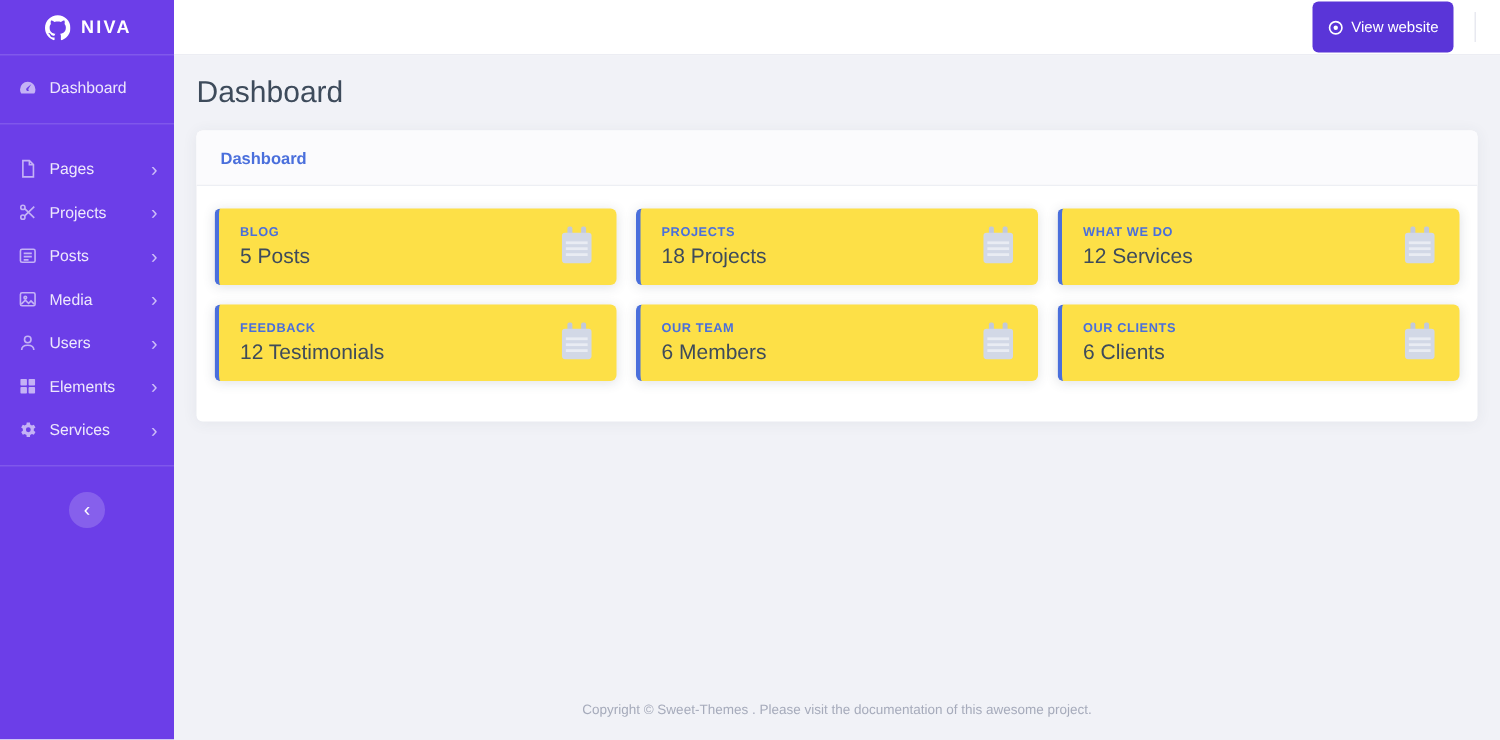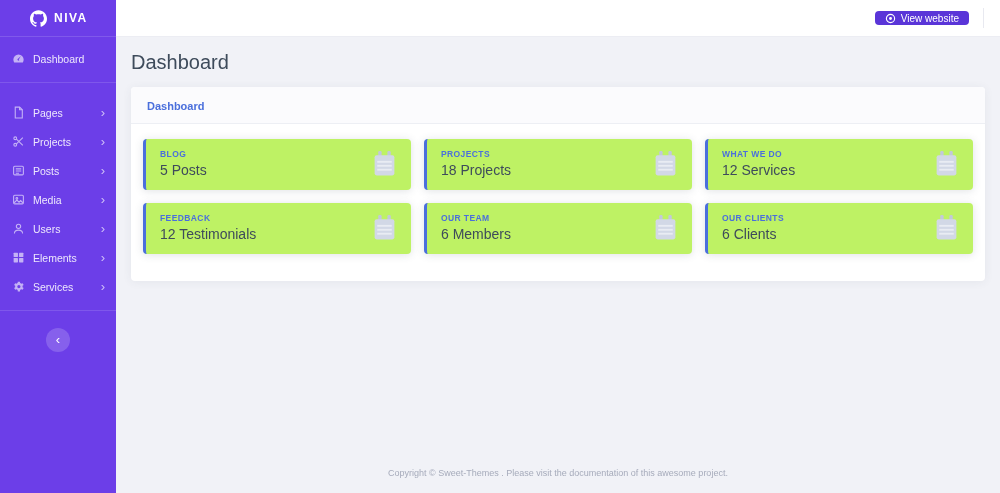--- a/index.html
+++ b/index.html
@@ -21,41 +21,41 @@
   .menu-divider { height:1px; background:rgba(255,255,255,.13); margin:9px 0 15px; }
   .collapse-wrap { margin-top:2px; display:flex; justify-content:center; }
   .collapse-btn { width:24px; height:24px; border-radius:50%; background:rgba(255,255,255,.18);
                   border:none; color:#fff; font-size:13px; line-height:22px; cursor:pointer;
                   font-family:inherit; }
 
   
   .main { flex:1; display:flex; flex-direction:column; min-width:0; }
   .topbar { height:37px; flex:none; background:#fff; border-bottom:1px solid #ecedf3;
             display:flex; align-items:center; justify-content:flex-end; gap:14px; padding:0 16px; }
-  .btn-view { background:#5a35d8; color:#fff; border:none; border-radius:4px; height:14px;
+  .btn-view { background:#5a35d8; color:#fff; border:none; border-radius:4px; height:34px;
               padding:0 10px; font-size:10px; display:flex; align-items:center; gap:5px;
               cursor:pointer; font-family:inherit; }
   .btn-view .eye { width:11px; height:11px; display:block; }
   .tb-divider { width:1px; height:20px; background:#e8e9f0; }
   .user { display:flex; align-items:center; gap:8px; cursor:pointer; }
   .user-name { color:#9aa0ae; font-size:10px; }
   .avatar { width:22px; height:22px; border-radius:50%; flex:none;
             background:radial-gradient(circle at 35% 30%, #e8d6c2 0 30%, #c6a184 60%, #8d6b51 100%);
             box-shadow:inset 0 0 0 1px rgba(0,0,0,.08); }
 
   .content { flex:1; padding:12px 15px 0; }
   .page-title { font-size:20px; color:#3e4b5b; font-weight:500; margin:2px 0 13px; }
 
   .panel { background:#fff; border-radius:4px; box-shadow:0 1px 10px rgba(62,75,91,.07); }
   .breadcrumb-row { padding:9px 16px; background:#fbfbfd; border-bottom:1px solid #edeff4;
                     border-radius:4px 4px 0 0; }
   .breadcrumb { color:#4a6fdc; font-size:11px; font-weight:bold; cursor:pointer; }
 
   .cards { display:grid; grid-template-columns:repeat(3,1fr); gap:13px; padding:15px 12px 27px; }
-  .card { background:#bef264; border-left:3px solid #4a6fdc; border-radius:4px;
+  .card { background:#fde047; border-left:3px solid #4a6fdc; border-radius:4px;
           box-shadow:0 1px 8px rgba(62,75,91,.16); padding:10px 14px 12px;
           display:flex; align-items:center; justify-content:space-between; cursor:pointer; }
   .card-label { color:#4a6fdc; font-size:8.5px; font-weight:bold; letter-spacing:.4px; }
   .card-value { color:#3e4b5b; font-size:14px; font-weight:500; margin-top:3px; }
   .card-icon { width:25px; height:27px; flex:none; }
   .card-icon svg { width:100%; height:100%; display:block; }
 
   .footer { height:40px; flex:none; display:flex; align-items:center; justify-content:center;
             color:#a6abbb; font-size:9px; }
 </style>

